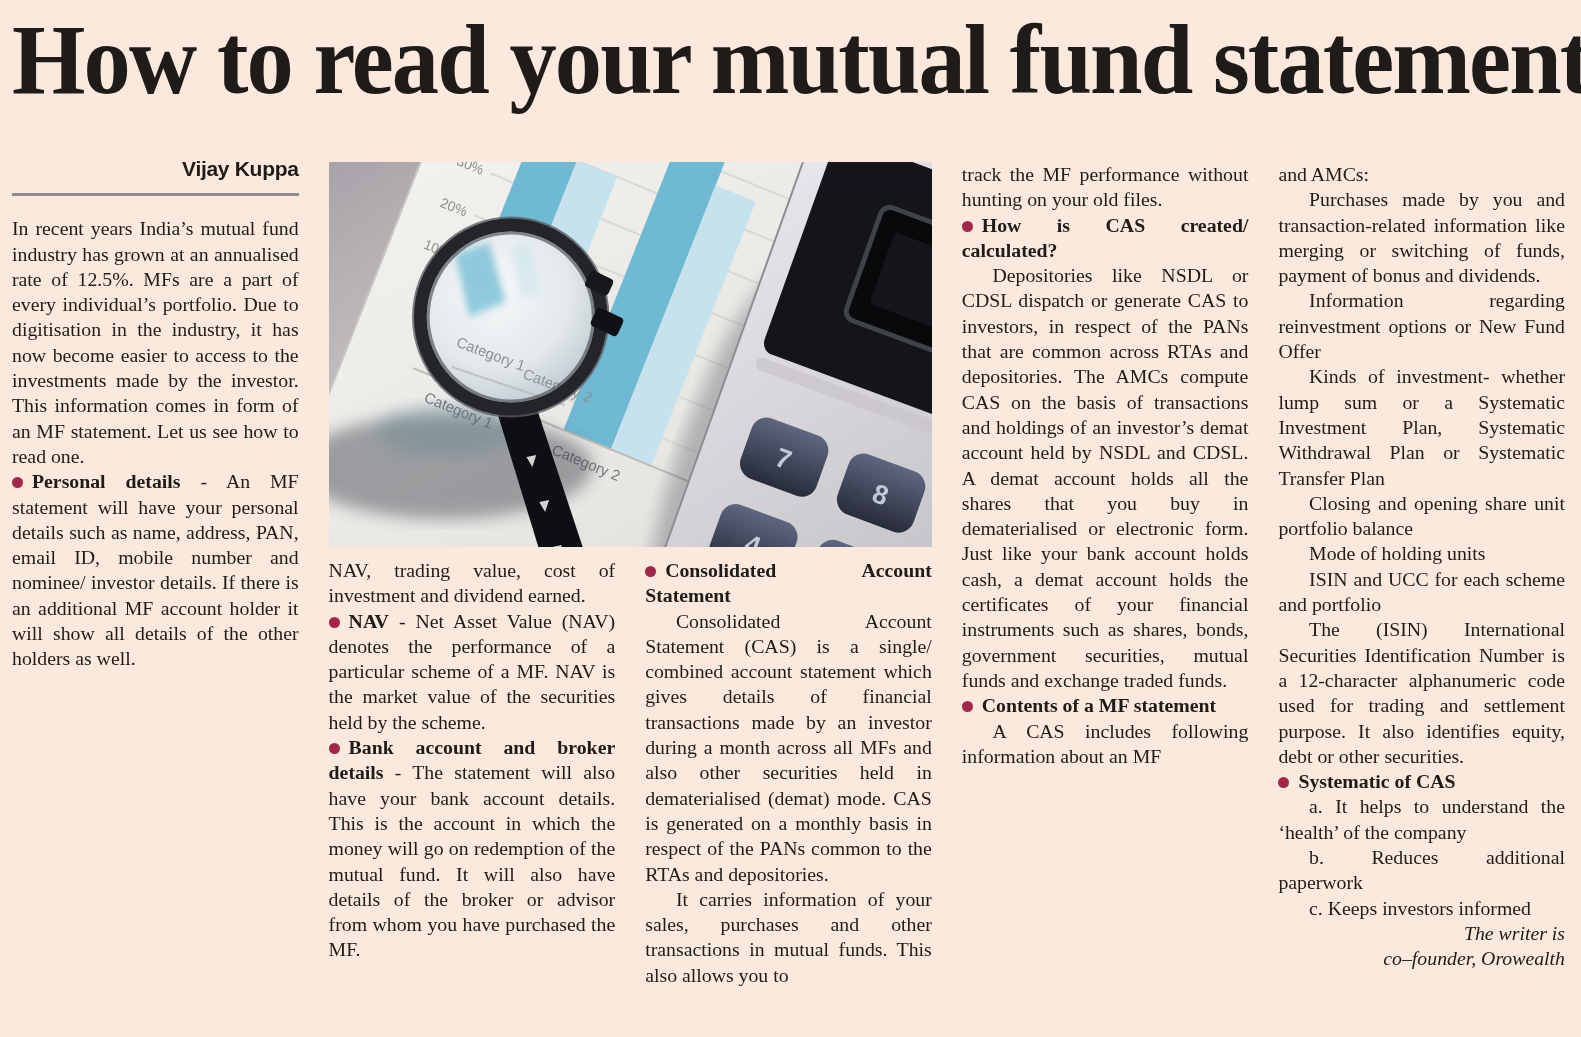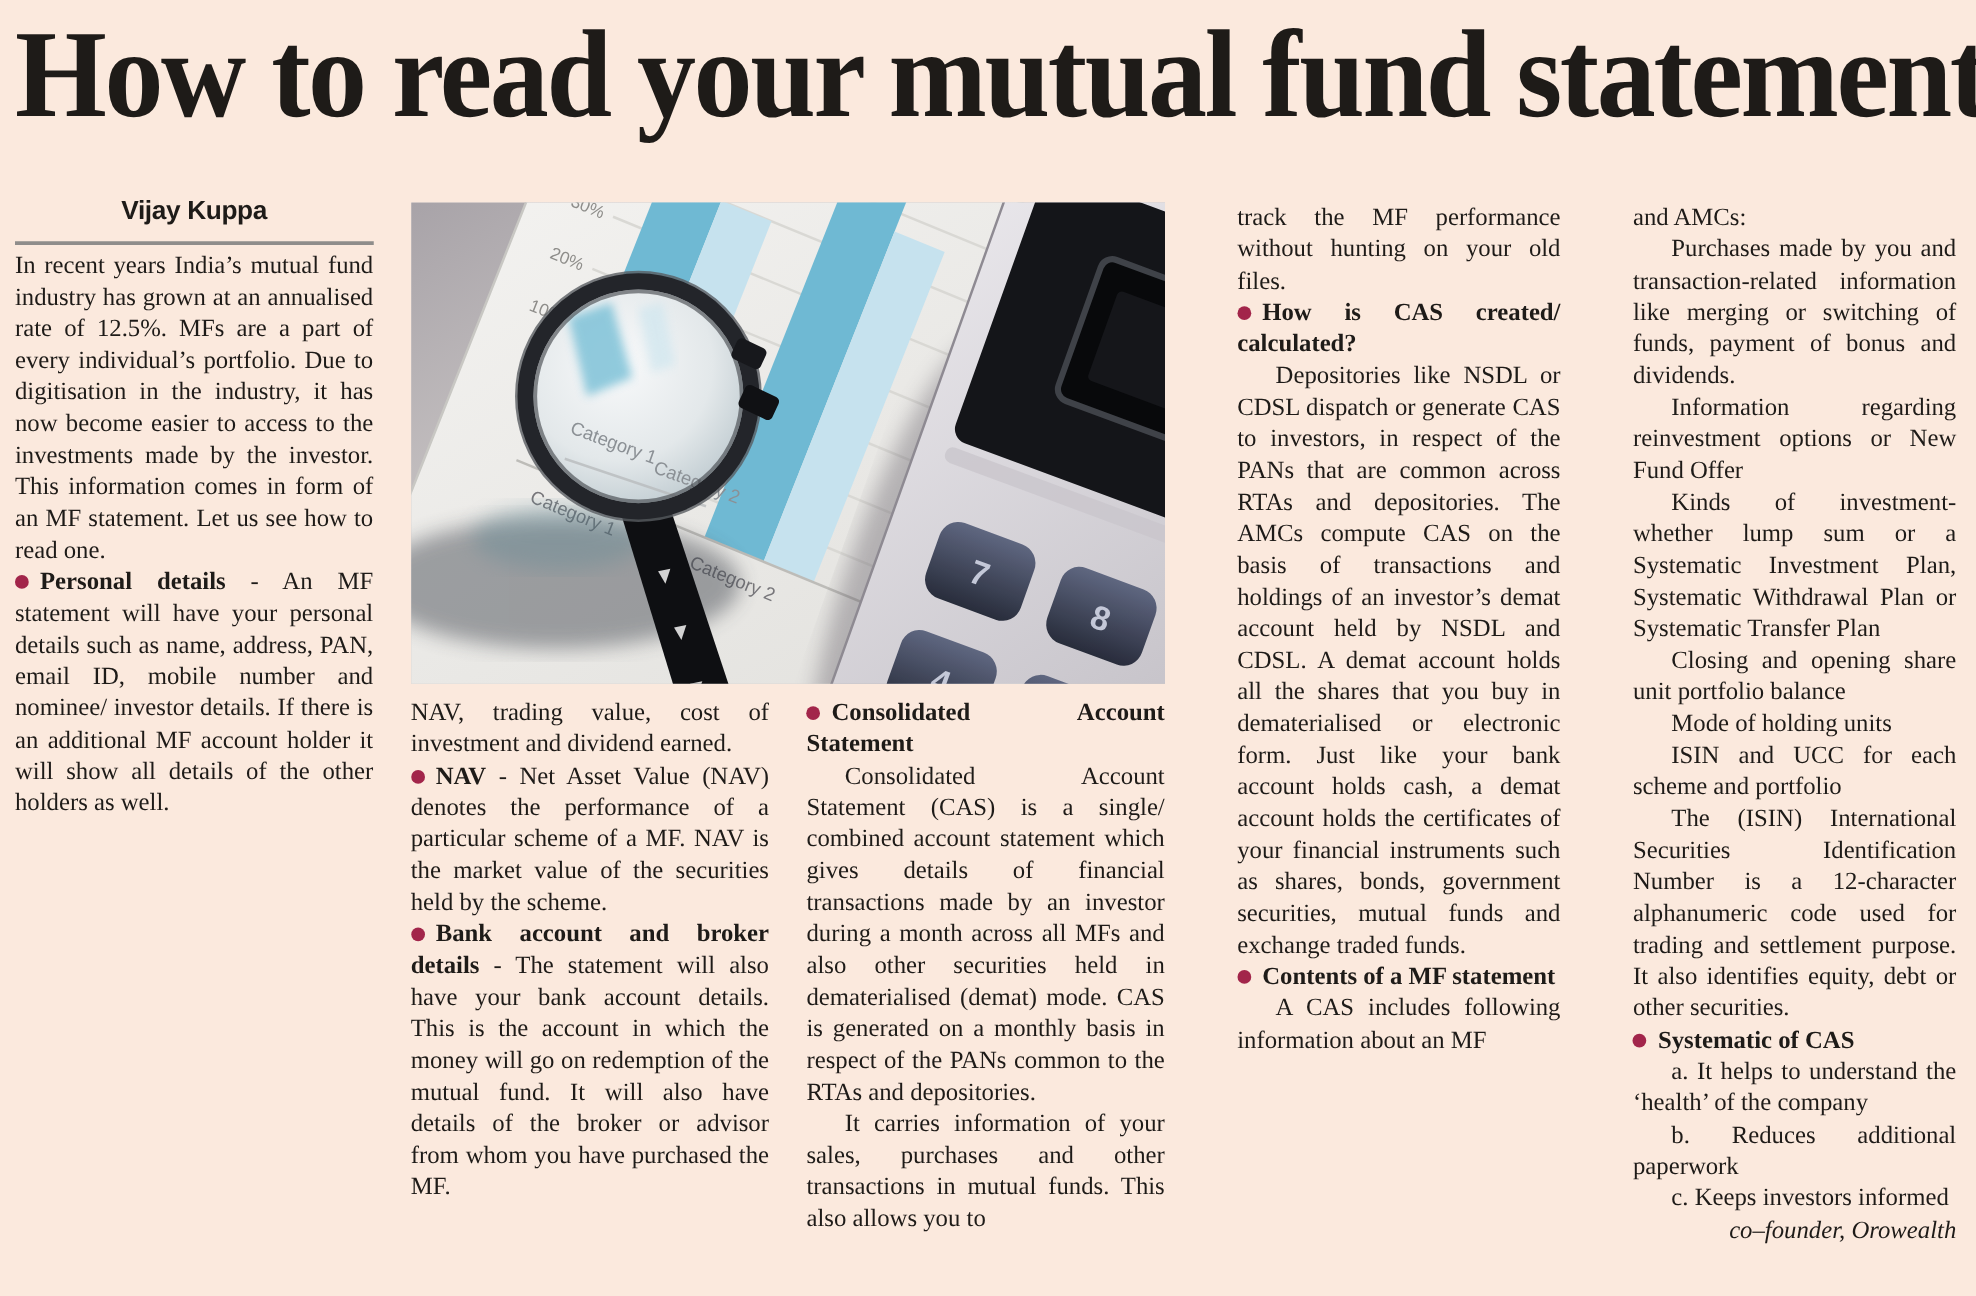--- a/index.html
+++ b/index.html
@@ -18,27 +18,27 @@
   }
   .grid{
     position:relative;margin-top:40px;
     display:grid;grid-template-columns:repeat(5,1fr);gap:0 30px;
     --colw:calc((100% - 120px)/5);
   }
   .col{
     font-size:19.8px;line-height:25.3px;text-align:justify;
   }
   .col.c2,.col.c3{padding-top:408px;}
-  .col.c4,.col.c5{padding-top:12px;margin-left:28px;}
+  .col.c4,.col.c5{padding-top:12px;}
   .byline{
     font-family:"Liberation Sans",sans-serif;font-weight:bold;
     font-size:21px;letter-spacing:-0.3px;
-    margin:6px 0 4px 0;padding-bottom:12px;
+    margin:6px 0 20px 0;padding-bottom:12px;
     border-bottom:3px solid var(--rule,#8f8d8b);
-    text-align:center;
+    text-align:right;
   }
   p.para{margin:0;text-indent:1.55em;}
   p.flush{text-indent:0;}
   p.bullet b{font-weight:bold;}
   .dot{
     display:inline-block;width:11px;height:11px;border-radius:50%;
     background:var(--accent,#a2254a);margin-right:9px;
   }
   p.credit{margin:0;text-align:right;font-style:italic;}
   .photo{
@@ -88,20 +88,21 @@
         <p class="para">Information regarding reinvestment options or New Fund Offer</p>
         <p class="para">Kinds of investment- whether lump sum or a Systematic Investment Plan, Systematic Withdrawal Plan or Systematic Transfer Plan</p>
         <p class="para">Closing and opening share unit portfolio balance</p>
         <p class="para">Mode of holding units</p>
         <p class="para">ISIN and UCC for each scheme and portfolio</p>
         <p class="para">The (ISIN) International Securities Identification Number is a 12-character alphanumeric code used for trading and settlement purpose. It also identifies equity, debt or other securities.</p>
         <p class="para bullet flush"><span class="dot"></span><b>Systematic of CAS</b></p>
         <p class="para">a. It helps to understand the ‘health’ of the company</p>
         <p class="para">b. Reduces additional paperwork</p>
         <p class="para">c. Keeps investors informed</p>
+        <p class="credit">The writer is</p>
         <p class="credit">co–founder, Orowealth</p>
       </div>
 
     <div class="photo">
       <svg viewBox="0 0 614 385" preserveAspectRatio="none">
         <defs>
           <linearGradient id="bgG" x1="0" y1="0" x2="1" y2="1">
             <stop offset="0" stop-color="#a8a3a8"></stop>
             <stop offset="0.55" stop-color="#d7d3d1"></stop>
             <stop offset="1" stop-color="#cdc7c0"></stop>

